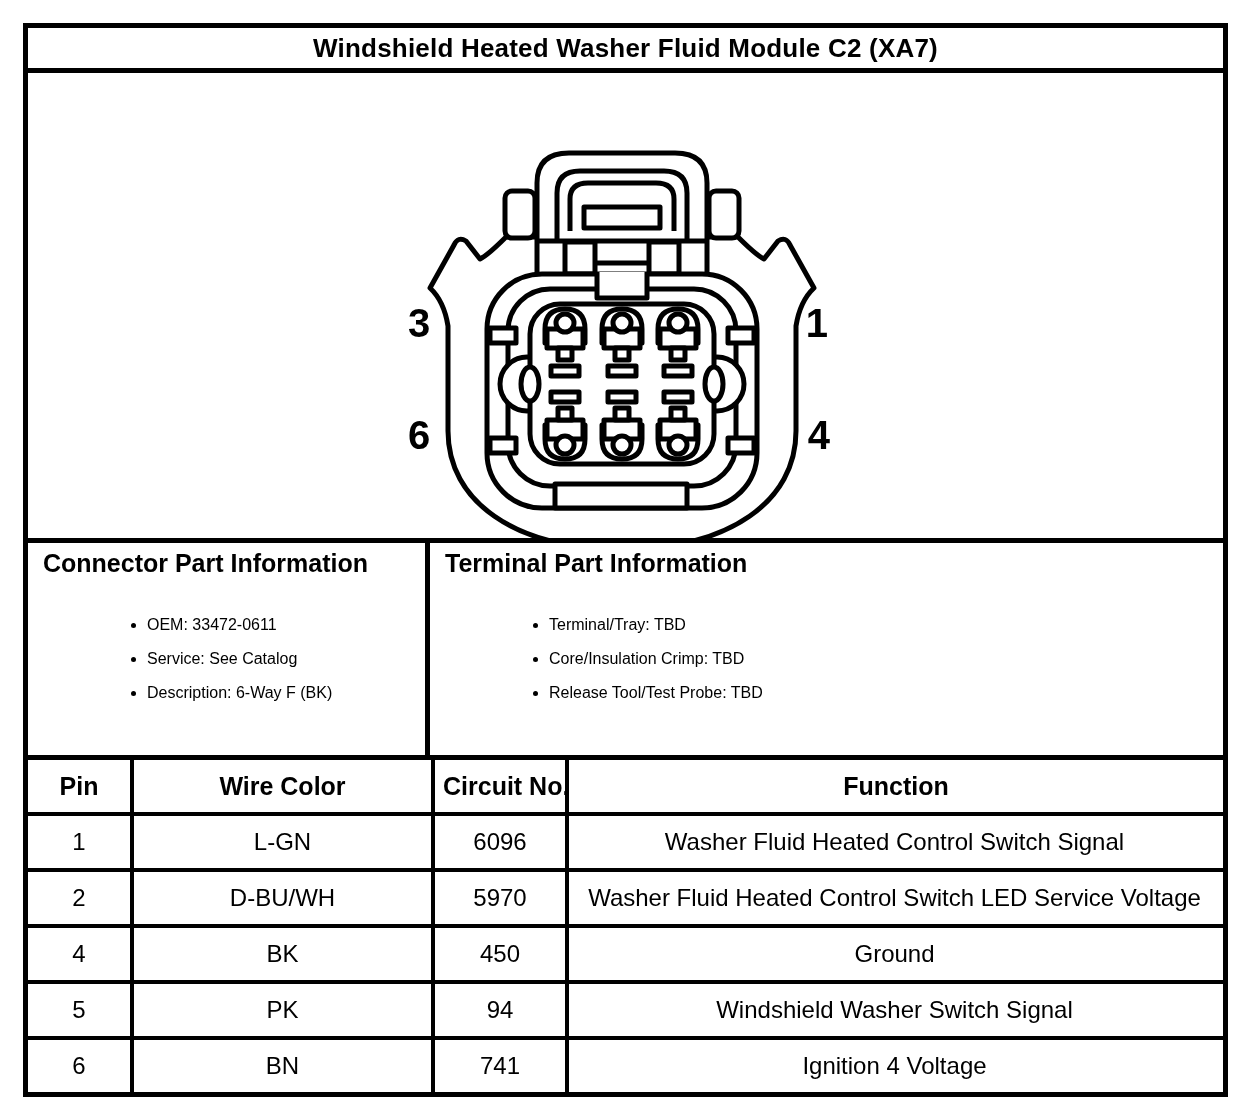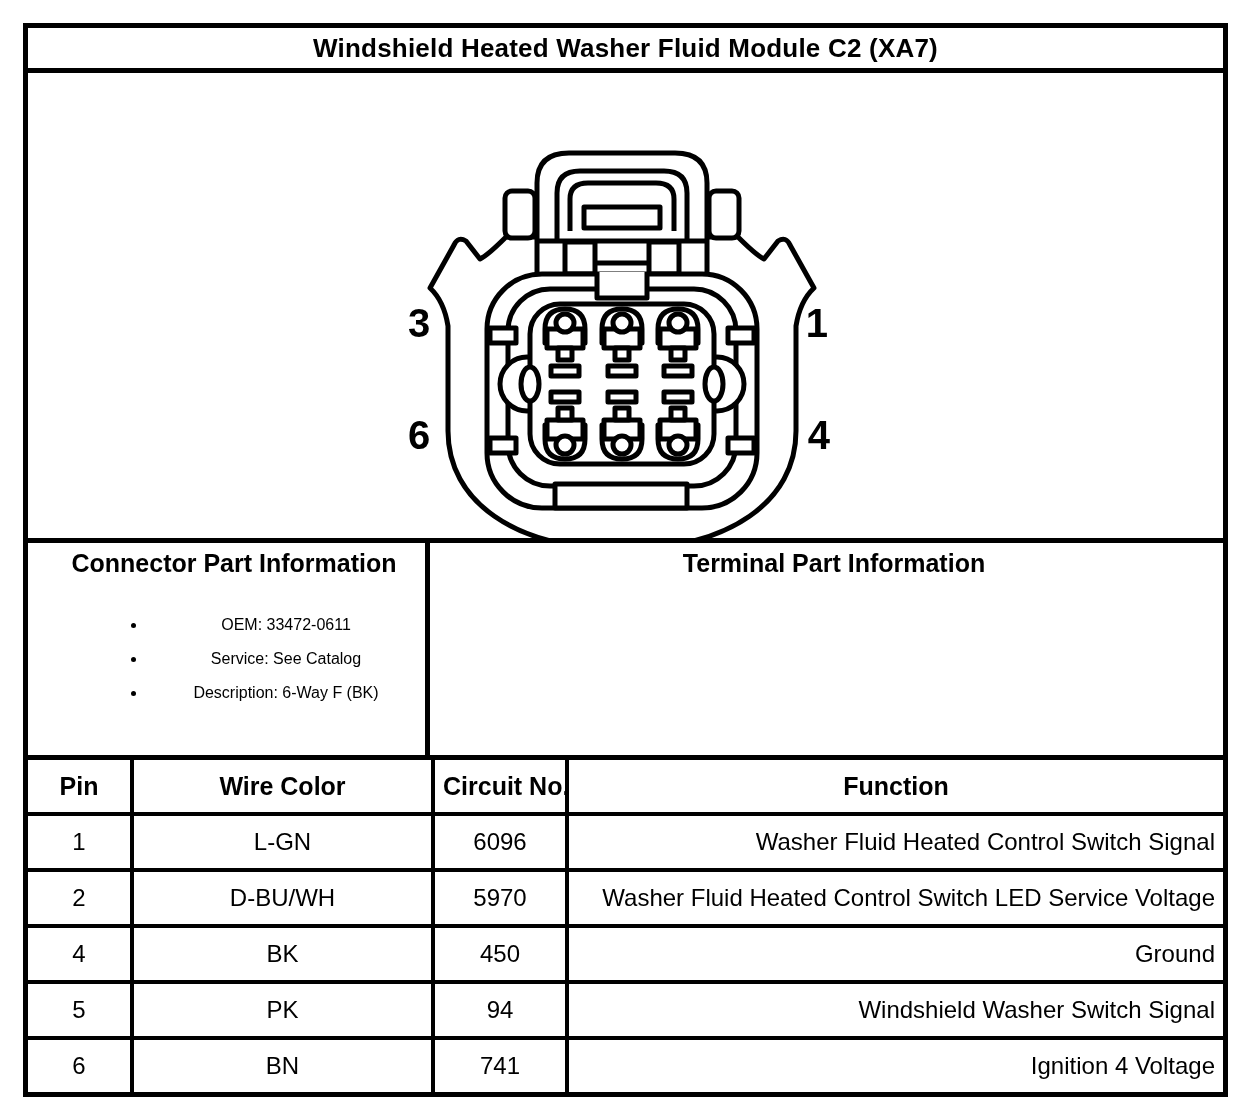--- a/index.html
+++ b/index.html
@@ -30,42 +30,42 @@
   }
   .pin-label.tl{left:-2px;top:172px;}
   .pin-label.tr{right:6px;top:172px;}
   .pin-label.bl{left:-2px;top:284px;}
   .pin-label.br{right:4px;top:284px;}
 
   .info-row{
     flex:none;height:212px;display:flex;
     border-top:5px solid #000;border-bottom:5px solid #000;
   }
-  .info-cell{box-sizing:border-box;padding:6px 0 0 15px;text-align:center;}
+  .info-cell{box-sizing:border-box;padding:6px 0 0 15px;}
   .info-cell.left{width:402px;flex:none;border-right:5px solid #000;}
   .info-cell.right{flex:1;border-radius:22px;}
   .info-heading{font-size:25px;font-weight:bold;}
   .info-cell ul{margin:38px 0 0 0;padding-left:104px;list-style:disc outside;}
   .info-cell li{font-size:16px;height:34px;}
 
   table.pin-table{
     flex:none;width:100%;border-collapse:collapse;table-layout:fixed;
   }
   .pin-table th,.pin-table td{
     border:4px solid #000;height:36px;padding:8px;
     font-size:24px;text-align:center;vertical-align:middle;
     overflow:hidden;white-space:nowrap;
   }
   .pin-table th{font-size:25px;font-weight:bold;}
   .pin-table tr>*:first-child{border-left:none;}
   .pin-table tr>*:last-child{border-right:none;}
   .pin-table thead th{border-top:none;}
   .pin-table tbody tr:last-child td{border-bottom:none;}
   .pin-table td.fn,.pin-table th.fn-h{text-align:left;padding-left:5px;}
-  .pin-table td.fn{text-align:right;}
+  .pin-table td.fn{text-align:center;}
 </style>
 </head>
 <body>
 
 <div class="frame">
 
   <div class="title-bar">
     <span>Windshield Heated Washer Fluid Module C2 (XA7)</span>
   </div>
 
@@ -148,20 +148,25 @@
     <div class="info-cell left">
       <div class="info-heading">Connector Part Information</div>
       <ul>
         <li>OEM: 33472-0611</li>
         <li>Service: See Catalog</li>
         <li>Description: 6-Way F (BK)</li>
       </ul>
     </div>
     <div class="info-cell right">
       <div class="info-heading">Terminal Part Information</div>
+      <ul>
+        <li>Terminal/Tray: TBD</li>
+        <li>Core/Insulation Crimp: TBD</li>
+        <li>Release Tool/Test Probe: TBD</li>
+      </ul>
     </div>
   </div>
 
   <table class="pin-table">
     <colgroup>
       <col style="width:104px">
         <col style="width:301px">
         <col style="width:134px">
         <col>
     </colgroup>

